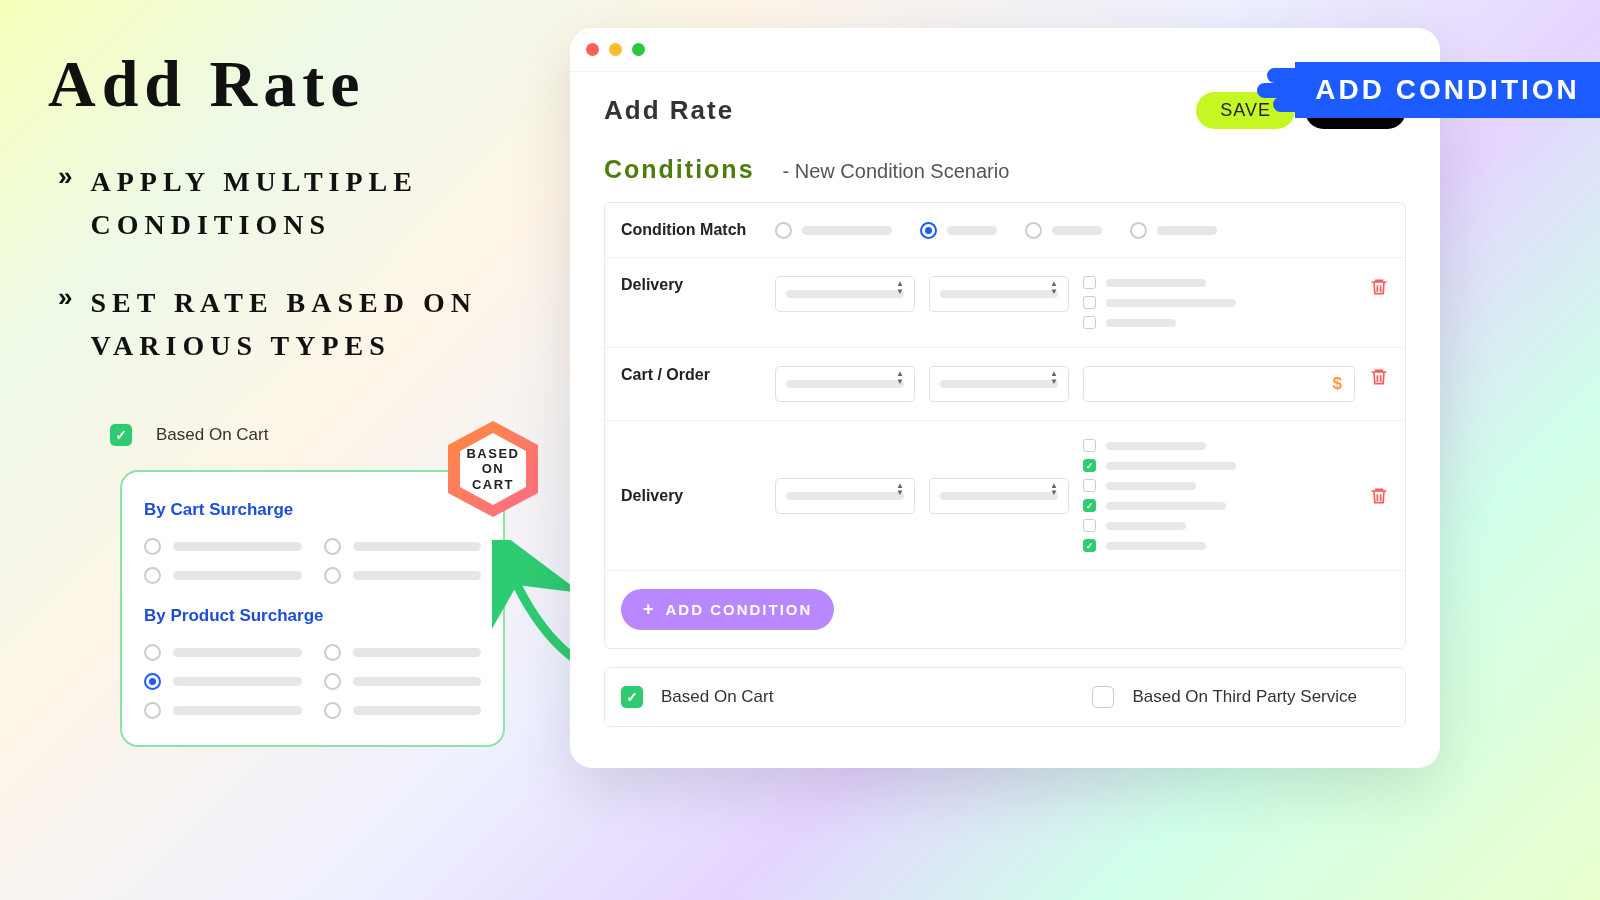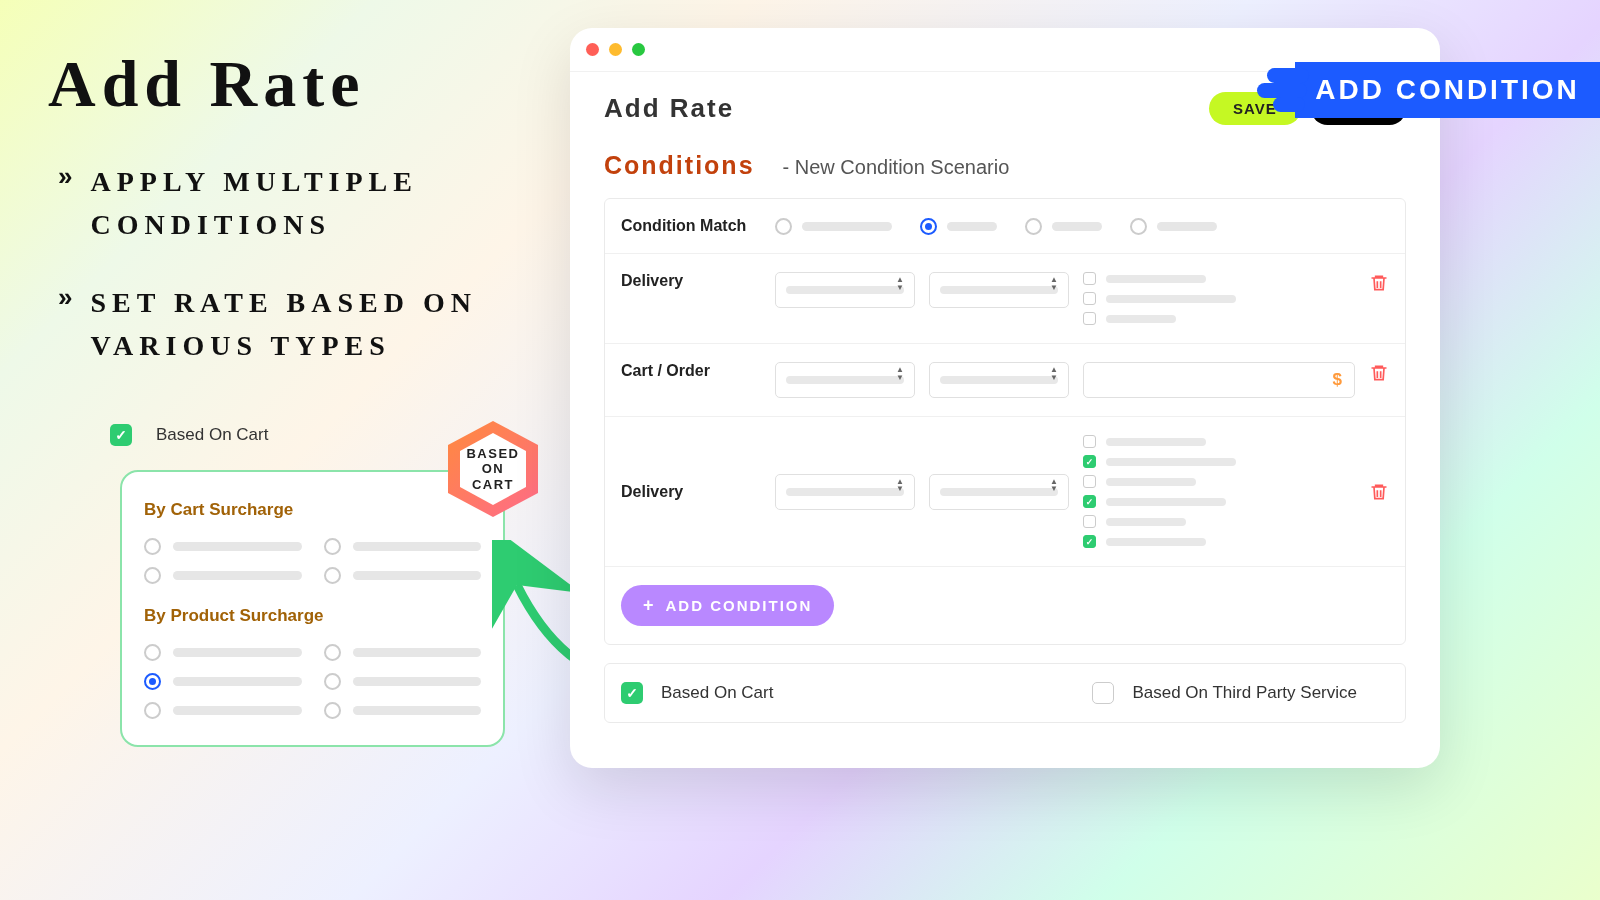--- a/index.html
+++ b/index.html
@@ -11,21 +11,21 @@
 .bullet{display:flex;align-items:flex-start;margin-bottom:34px}
 .chev{font-size:26px;color:#111;margin-right:18px;font-weight:900;line-height:1.3}
 .btxt{font-size:28px;font-weight:800;letter-spacing:6px;color:#111;line-height:1.55;font-family:Georgia,serif}
 
 .mini-chk-row{position:absolute;left:110px;top:424px;display:flex;align-items:center}
 .chk{width:22px;height:22px;border-radius:5px;background:#2ecc71;display:flex;align-items:center;justify-content:center;color:#fff;font-size:14px;font-weight:700}
 .chk.empty{background:#fff;border:1.5px solid #ccc}
 .chk-label{margin-left:24px;font-size:17px;color:#333;font-weight:500}
 
 .mini-card{position:absolute;left:120px;top:470px;width:385px;border:2.5px solid #8be4aa;border-radius:18px;background:#fff;padding:28px 22px 26px}
-.mc-h{font-size:17px;font-weight:700;color:#a16207;margin-bottom:18px}
+.mc-h{font-size:17px;font-weight:700;color:#1d4ed8;margin-bottom:18px}
 .mc-row{display:flex;gap:22px;margin-bottom:12px}
 .mc-opt{display:flex;align-items:center;gap:12px;flex:1}
 .radio{width:17px;height:17px;border:2px solid #ccc;border-radius:50%;flex-shrink:0;background:#fff;display:flex;align-items:center;justify-content:center}
 .radio.sel{border-color:#1c5bff}
 .radio.sel::after{content:"";width:7px;height:7px;background:#1c5bff;border-radius:50%}
 .skline{height:9px;background:#e6e6e6;border-radius:5px;flex:1}
 
 .hex-badge{position:absolute;left:448px;top:421px;width:90px;height:96px;display:flex;align-items:center;justify-content:center}
 .hex-out{width:90px;height:96px;background:linear-gradient(140deg,#ff8a3c,#ff6b8a);clip-path:polygon(50% 0,100% 25%,100% 75%,50% 100%,0 75%,0 25%)}
 .hex-in{position:absolute;left:12px;top:12px;width:66px;height:72px;background:#fff;clip-path:polygon(50% 0,100% 25%,100% 75%,50% 100%,0 75%,0 25%);display:flex;align-items:center;justify-content:center;text-align:center;font-size:13px;font-weight:800;letter-spacing:1.5px;color:#222;line-height:1.2}
@@ -34,26 +34,26 @@
 
 .window{position:absolute;left:570px;top:28px;width:870px;height:740px;background:#fff;border-radius:22px;box-shadow:0 20px 60px rgba(0,0,0,.12);overflow:hidden;display:flex;flex-direction:column}
 .titlebar{height:44px;display:flex;align-items:center;padding:0 16px;gap:10px;border-bottom:1px solid #f1f1f1}
 .dot{width:13px;height:13px;border-radius:50%}
 .dot.r{background:#ff5f57}.dot.y{background:#febb2e}.dot.g{background:#28c840}
 
 .win-body{padding:20px 34px;flex:1;overflow:auto}
 .win-head{display:flex;align-items:center;justify-content:space-between;margin-bottom:26px}
 .win-title{font-size:26px;font-weight:600;color:#333;letter-spacing:2px}
 .btn-row{display:flex;gap:10px}
-.btn{padding:8px 24px;border-radius:24px;font-size:15px;font-weight:700;letter-spacing:1px;border:none;cursor:pointer}
+.btn{padding:8px 24px;border-radius:24px;font-size:18px;font-weight:400;letter-spacing:1px;border:none;cursor:pointer}
 .btn.save{background:#c5f823;color:#222}
 .btn.back{background:#000;color:#fff}
 
 .cond-head{display:flex;align-items:baseline;gap:28px;margin-bottom:18px}
-.cond-title{font-size:25px;font-weight:600;color:#c2410c;letter-spacing:2px}
+.cond-title{font-size:25px;font-weight:600;color:#4d7c0f;letter-spacing:2px}
 .cond-sub{font-size:20px;color:#555}
 
 .cond-box{border:1px solid #eaeaea;border-radius:6px;background:#fff}
 .cond-row{display:flex;padding:18px 16px;border-bottom:1px solid #f0f0f0;gap:14px}
 .cond-row:last-child{border-bottom:none}
 .cond-label{width:140px;font-size:16px;font-weight:700;color:#222}
 .radio-set{display:flex;align-items:center;gap:28px;flex:1}
 .rs-item{display:flex;align-items:center;gap:10px}
 .sk-s{height:9px;width:90px;background:#e6e6e6;border-radius:5px}
 

